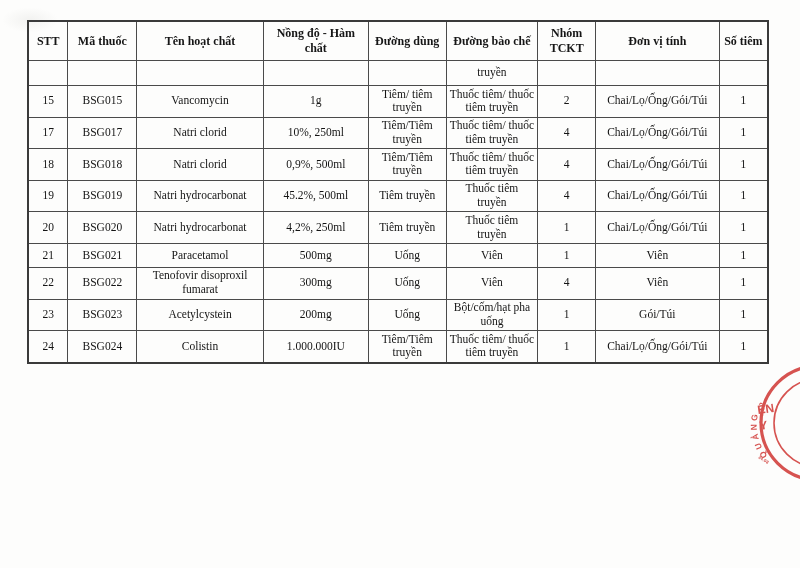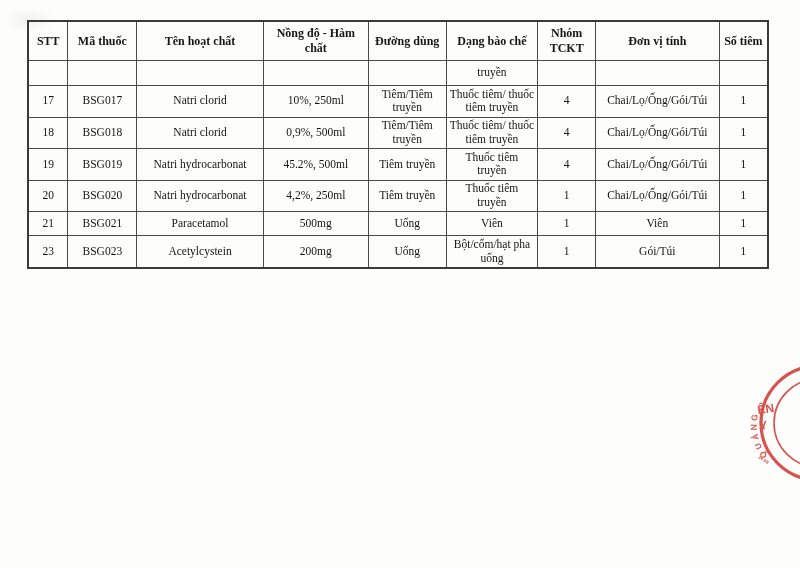--- a/index.html
+++ b/index.html
@@ -58,39 +58,50 @@
       <col style="width:16.7%">
       <col style="width:6.6%">
     </colgroup>
     <thead data-name="table-header">
       <tr data-name="header-row">
         <th data-name="col-header-stt">STT</th>
         <th data-name="col-header-ma-thuoc">Mã thuốc</th>
         <th data-name="col-header-ten-hoat-chat">Tên hoạt chất</th>
         <th data-name="col-header-nong-do">Nồng độ - Hàm chất</th>
         <th data-name="col-header-duong-dung">Đường dùng</th>
-        <th data-name="col-header-dang-bao-che">Dạng bào chế</th>
+        <th data-name="col-header-dang-bao-che">Đường bào chế</th>
         <th data-name="col-header-nhom-tckt">Nhóm TCKT</th>
         <th data-name="col-header-don-vi-tinh">Đơn vị tính</th>
         <th data-name="col-header-so-luong">Số tiêm</th>
       </tr>
     </thead>
     <tbody data-name="table-body">
         <tr class="cont-row" data-name="continuation-row">
           <td data-name="cell-stt"></td>
           <td data-name="cell-ma-thuoc"></td>
           <td data-name="cell-ten-hoat-chat"></td>
           <td data-name="cell-nong-do"></td>
           <td data-name="cell-duong-dung"></td>
           <td data-name="cell-dang-bao-che">truyền</td>
           <td data-name="cell-nhom-tckt"></td>
           <td data-name="cell-don-vi-tinh"></td>
           <td data-name="cell-so-luong"></td>
         </tr>
         <tr data-name="table-row">
+          <td data-name="cell-stt">15</td>
+          <td data-name="cell-ma-thuoc">BSG015</td>
+          <td data-name="cell-ten-hoat-chat">Vancomycin</td>
+          <td data-name="cell-nong-do">1g</td>
+          <td data-name="cell-duong-dung">Tiêm/ tiêm truyền</td>
+          <td data-name="cell-dang-bao-che">Thuốc tiêm/ thuốc tiêm truyền</td>
+          <td data-name="cell-nhom-tckt">2</td>
+          <td data-name="cell-don-vi-tinh">Chai/Lọ/Ống/Gói/Túi</td>
+          <td data-name="cell-so-luong">1</td>
+        </tr>
+        <tr data-name="table-row">
           <td data-name="cell-stt">17</td>
           <td data-name="cell-ma-thuoc">BSG017</td>
           <td data-name="cell-ten-hoat-chat">Natri clorid</td>
           <td data-name="cell-nong-do">10%, 250ml</td>
           <td data-name="cell-duong-dung">Tiêm/Tiêm truyền</td>
           <td data-name="cell-dang-bao-che">Thuốc tiêm/ thuốc tiêm truyền</td>
           <td data-name="cell-nhom-tckt">4</td>
           <td data-name="cell-don-vi-tinh">Chai/Lọ/Ống/Gói/Túi</td>
           <td data-name="cell-so-luong">1</td>
         </tr>
@@ -132,28 +143,50 @@
           <td data-name="cell-ma-thuoc">BSG021</td>
           <td data-name="cell-ten-hoat-chat">Paracetamol</td>
           <td data-name="cell-nong-do">500mg</td>
           <td data-name="cell-duong-dung">Uống</td>
           <td data-name="cell-dang-bao-che">Viên</td>
           <td data-name="cell-nhom-tckt">1</td>
           <td data-name="cell-don-vi-tinh">Viên</td>
           <td data-name="cell-so-luong">1</td>
         </tr>
         <tr data-name="table-row">
+          <td data-name="cell-stt">22</td>
+          <td data-name="cell-ma-thuoc">BSG022</td>
+          <td data-name="cell-ten-hoat-chat">Tenofovir disoproxil fumarat</td>
+          <td data-name="cell-nong-do">300mg</td>
+          <td data-name="cell-duong-dung">Uống</td>
+          <td data-name="cell-dang-bao-che">Viên</td>
+          <td data-name="cell-nhom-tckt">4</td>
+          <td data-name="cell-don-vi-tinh">Viên</td>
+          <td data-name="cell-so-luong">1</td>
+        </tr>
+        <tr data-name="table-row">
           <td data-name="cell-stt">23</td>
           <td data-name="cell-ma-thuoc">BSG023</td>
           <td data-name="cell-ten-hoat-chat">Acetylcystein</td>
           <td data-name="cell-nong-do">200mg</td>
           <td data-name="cell-duong-dung">Uống</td>
           <td data-name="cell-dang-bao-che">Bột/cốm/hạt pha uống</td>
           <td data-name="cell-nhom-tckt">1</td>
           <td data-name="cell-don-vi-tinh">Gói/Túi</td>
+          <td data-name="cell-so-luong">1</td>
+        </tr>
+        <tr data-name="table-row">
+          <td data-name="cell-stt">24</td>
+          <td data-name="cell-ma-thuoc">BSG024</td>
+          <td data-name="cell-ten-hoat-chat">Colistin</td>
+          <td data-name="cell-nong-do">1.000.000IU</td>
+          <td data-name="cell-duong-dung">Tiêm/Tiêm truyền</td>
+          <td data-name="cell-dang-bao-che">Thuốc tiêm/ thuốc tiêm truyền</td>
+          <td data-name="cell-nhom-tckt">1</td>
+          <td data-name="cell-don-vi-tinh">Chai/Lọ/Ống/Gói/Túi</td>
           <td data-name="cell-so-luong">1</td>
         </tr>
       </tbody>
   </table>
 
   <svg class="stamp" data-name="red-circular-stamp" viewBox="0 0 50 122" xmlns="http://www.w3.org/2000/svg">
     <g fill="none" stroke="#d13c39">
       <circle data-name="stamp-outer-ring" cx="68" cy="61" r="57" stroke-width="3.2"></circle>
       <circle data-name="stamp-inner-ring" cx="68" cy="61" r="44" stroke-width="1.6"></circle>
     </g>

